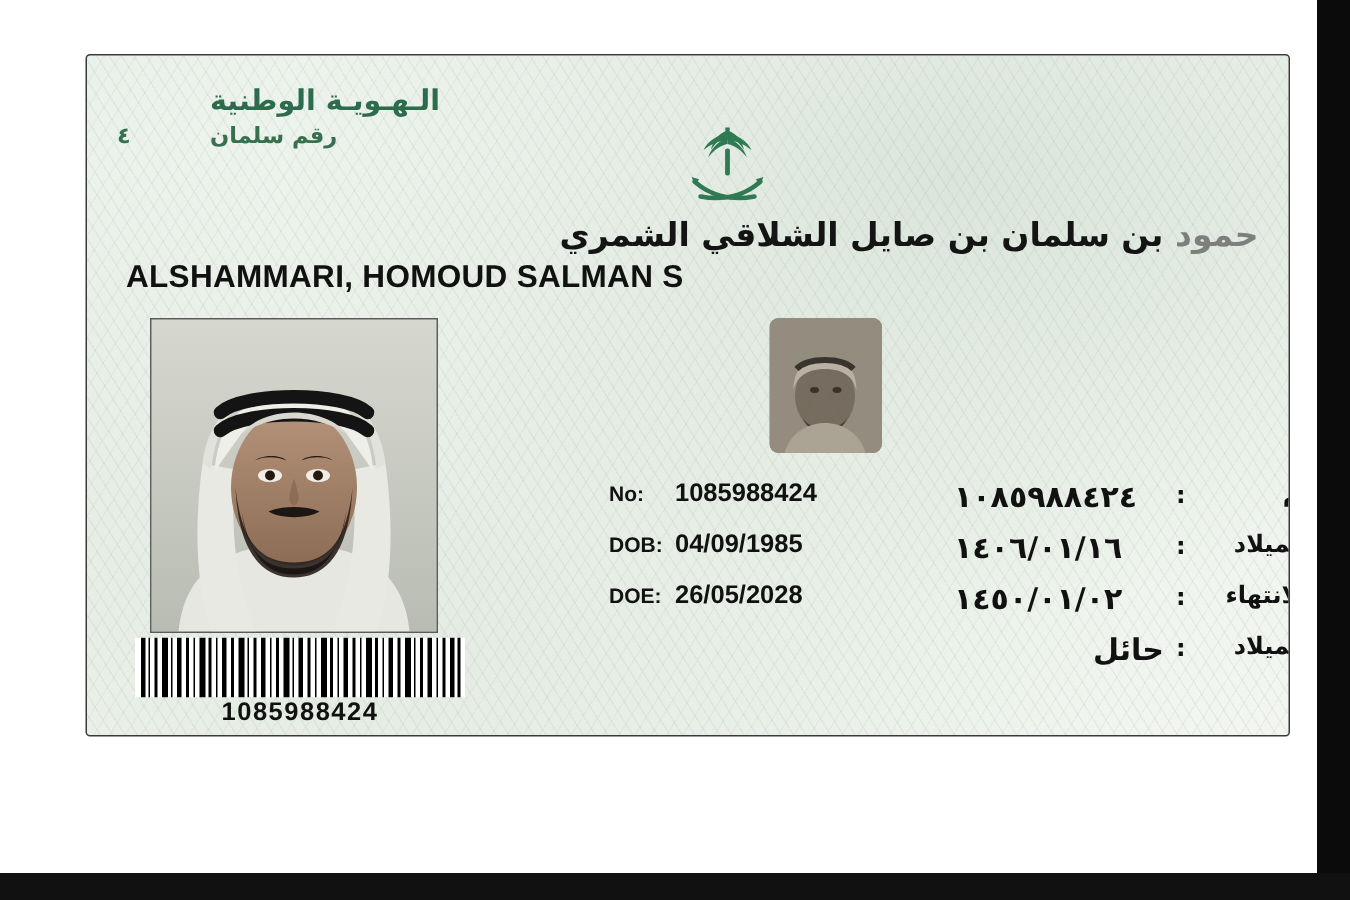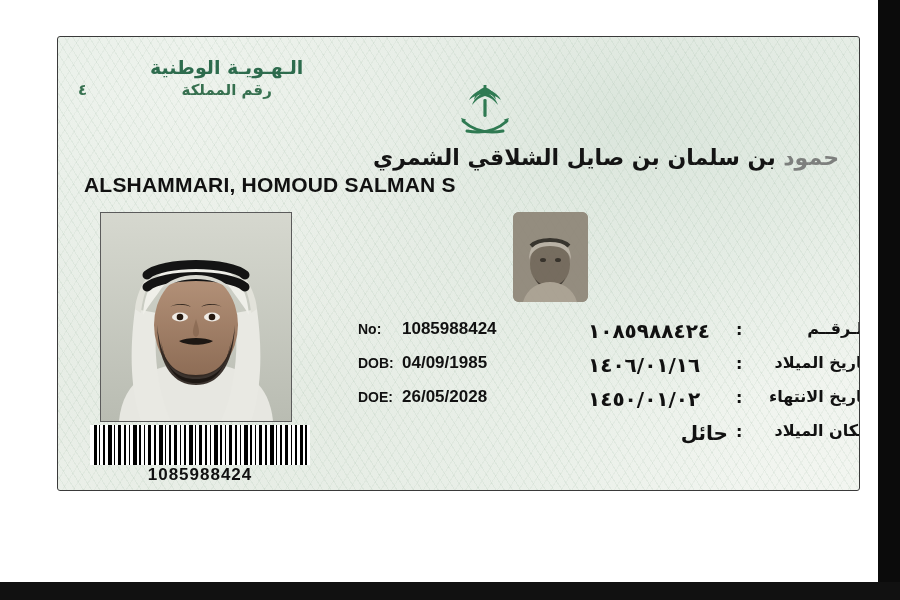--- a/index.html
+++ b/index.html
@@ -91,23 +91,23 @@
   .hdr-ministry {
     font-family: "DejaVu Sans", sans-serif;
     font-size: 16px;
     font-weight: bold;
     line-height: 1.4;
     color: #36704f;
   }
 
   .hdr-left {
     position: absolute;
-    left: 92px;
+    left: 82px;
     top: 18px;
-    text-align: center;
+    text-align: left;
     direction: rtl;
     color: #2d6b4d;
   }
   .hdr-idcard {
     font-family: "DejaVu Sans", sans-serif;
     font-size: 19px;
     font-weight: bold;
     line-height: 1.3;
     color: #2d6b4d;
   }
@@ -216,20 +216,21 @@
   
   .fields {
     position: absolute;
     left: 300px;
     top: 280px;
     width: 480px;
   }
   .field-row {
     position: relative;
     height: 34px;
+    margin-left: 48px;
   }
   .f-en-label {
     position: absolute;
     left: 0;
     top: 4px;
     font-family: "Liberation Sans", sans-serif;
     font-size: 14px;
     font-weight: bold;
     color: #111;
   }
@@ -291,21 +292,21 @@
 
   <div class="scan-edge-right"></div>
   <div class="scan-edge-bottom"></div>
 
   <div class="card">
     <div class="card-inner">
 
 
       <div class="hdr-left">
         <div class="hdr-idcard">الـهـويـة الوطنية</div>
-        <div class="hdr-copyno">رقم المملكة</div>
+        <div class="hdr-copyno">رقم سلمان</div>
       </div>
       <div class="hdr-copyno-val">٤</div>
 
       <div class="emblem">
         <svg width="64" height="62" viewBox="0 0 64 62" xmlns="http://www.w3.org/2000/svg">
           <g fill="#2f7a52">
 
             <rect x="30.4" y="18" width="3.2" height="18" rx="1.4"></rect>
 
             <path d="M32 6 C26 8 22 13 21 19 C24 14 28 11 32 10 Z"></path>

